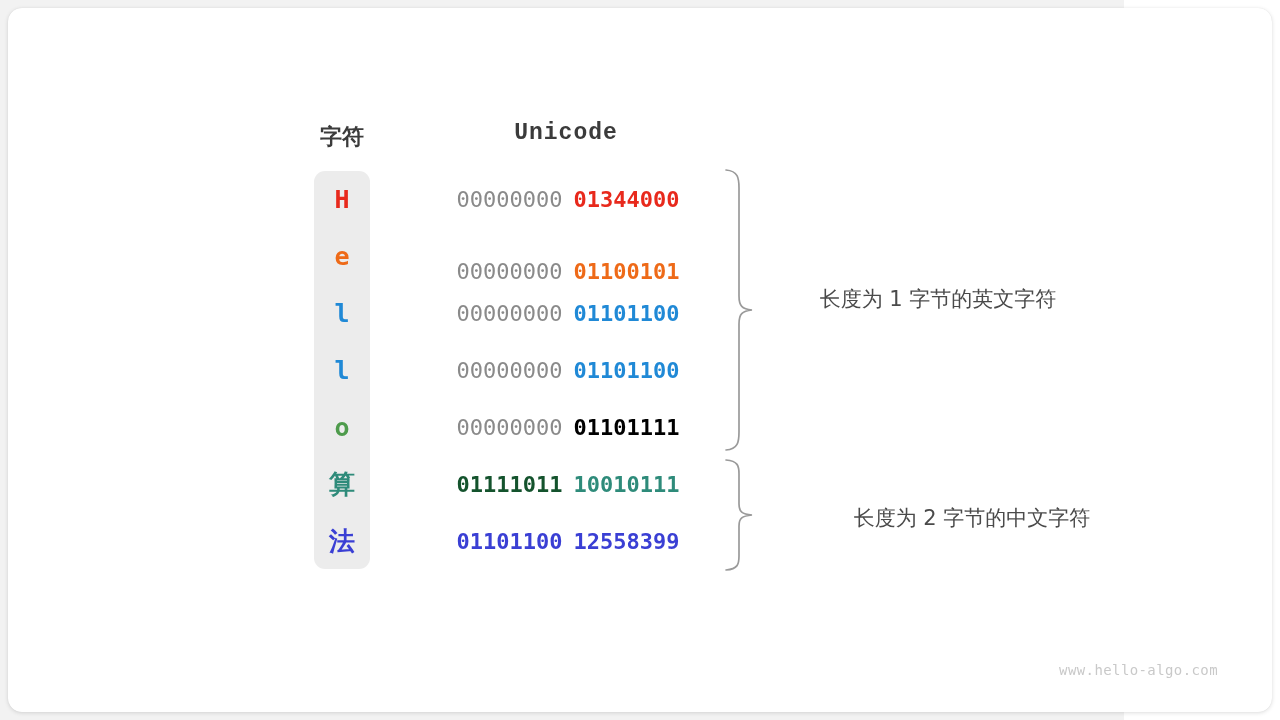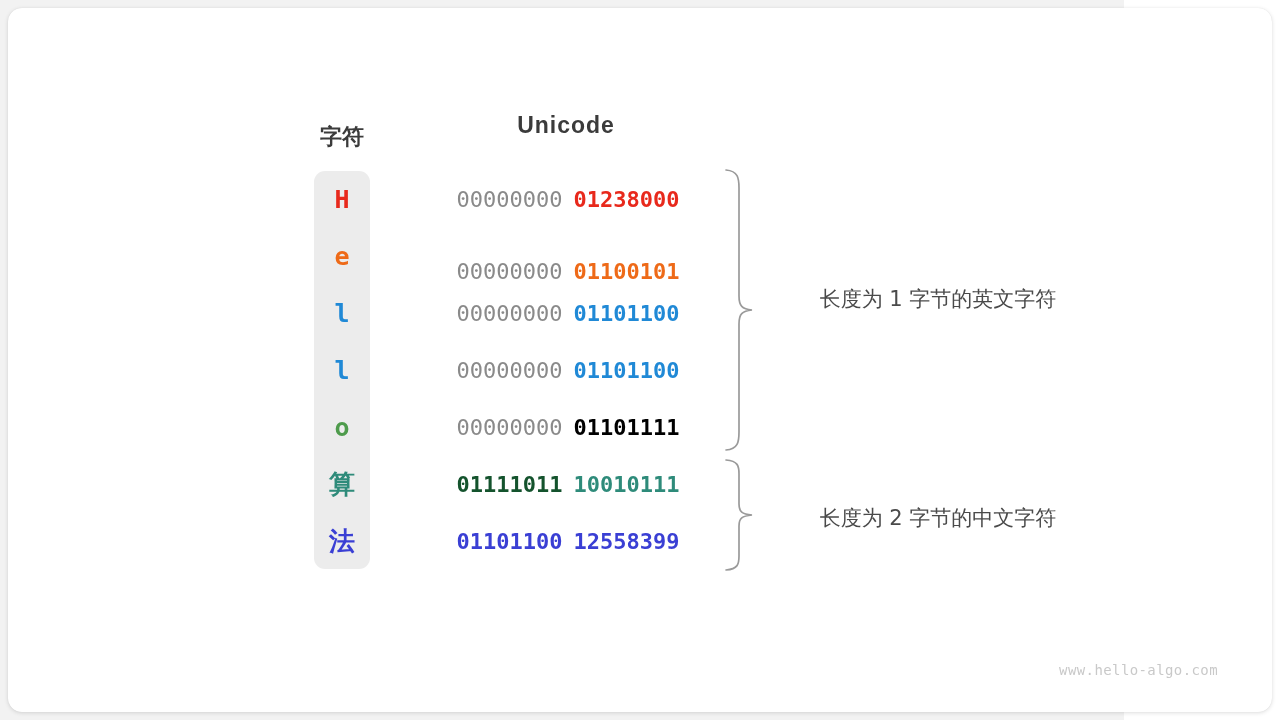--- a/index.html
+++ b/index.html
@@ -44,25 +44,25 @@
   .hdr-char {
     left: 306px;
     top: 114px;
     width: 56px;
     text-align: center;
     font-size: 22px;
     font-family: "DejaVu Sans", "Liberation Sans", sans-serif;
   }
   .hdr-unicode {
     left: 432px;
-    top: 104px;
+    top: 112px;
     width: 252px;
     text-align: center;
     font-size: 23px;
-    font-family: Liberation Sans, sans-serif;
+    font-family: Liberation Mono, monospace;
     letter-spacing: 1px;
   }
 
   
   .char-col {
     position: absolute;
     left: 306px;
     top: 163px;
     width: 56px;
     height: 398px;
@@ -130,21 +130,21 @@
   }
   .anno-sub {
     font-size: 20px;
     text-align: center;
     color: #707070;
     font-family: "DejaVu Sans Mono", "Liberation Mono", monospace;
   }
 
   .anno1-line1 { left: 760px; top: 270px; width: 340px; }
   .anno1-line2 { left: 760px; top: 306px; width: 340px; }
-  .anno2-line1 { left: 760px; top: 489px; width: 340px; }
+  .anno2-line1 { left: 794px; top: 489px; width: 340px; }
 
   
   .watermark {
     position: absolute;
     right: 54px;
     bottom: 34px;
     font-size: 14px;
     color: #c9c9c9;
     font-family: "DejaVu Sans Mono", "Liberation Mono", monospace;
     letter-spacing: 0.4px;
@@ -166,21 +166,21 @@
         <div class="char-cell" style="top: 163px; color: rgb(232, 41, 28);">H</div>
         <div class="char-cell" style="top: 220px; color: rgb(238, 106, 24);">e</div>
         <div class="char-cell" style="top: 277px; color: rgb(32, 137, 214);">l</div>
         <div class="char-cell" style="top: 334px; color: rgb(32, 137, 214);">l</div>
         <div class="char-cell" style="top: 391px; color: rgb(78, 155, 76);">o</div>
         <div class="char-cell cjk" style="top: 448px; color: rgb(46, 139, 122);">算</div>
         <div class="char-cell cjk" style="top: 505px; color: rgb(58, 63, 212);">法</div>
       </div>
 
     <div id="bin-rows">
-        <div class="bin-row" style="top: 163px;"><span class="byte-pad" style="color: rgb(138, 138, 138);">00000000</span><span class="byte-gap"></span><span class="byte-sig" style="color: rgb(232, 41, 28);">01238000</span></div>
+        <div class="bin-row" style="top: 163px;"><span class="byte-pad" style="color: rgb(138, 138, 138);">00000000</span><span class="byte-gap"></span><span class="byte-sig" style="color: rgb(232, 41, 28);">01344000</span></div>
         <div class="bin-row" style="top: 235px;"><span class="byte-pad" style="color: rgb(138, 138, 138);">00000000</span><span class="byte-gap"></span><span class="byte-sig" style="color: rgb(238, 106, 24);">01100101</span></div>
         <div class="bin-row" style="top: 277px;"><span class="byte-pad" style="color: rgb(138, 138, 138);">00000000</span><span class="byte-gap"></span><span class="byte-sig" style="color: rgb(32, 137, 214);">01101100</span></div>
         <div class="bin-row" style="top: 334px;"><span class="byte-pad" style="color: rgb(138, 138, 138);">00000000</span><span class="byte-gap"></span><span class="byte-sig" style="color: rgb(32, 137, 214);">01101100</span></div>
         <div class="bin-row" style="top: 391px;"><span class="byte-pad" style="color: rgb(138, 138, 138);">00000000</span><span class="byte-gap"></span><span class="byte-sig" style="color: #000000;">01101111</span></div>
         <div class="bin-row" style="top: 448px;"><span class="byte-sig" style="color: #14532d;">01111011</span><span class="byte-gap"></span><span class="byte-sig" style="color: rgb(46, 139, 122);">10010111</span></div>
         <div class="bin-row" style="top: 505px;"><span class="byte-sig" style="color: rgb(58, 63, 212);">01101100</span><span class="byte-gap"></span><span class="byte-sig" style="color: rgb(58, 63, 212);">12558399</span></div>
       </div>
 
     <svg class="brace" style="left:714px; top:160px;" width="34" height="284" viewBox="0 0 34 284">
       <path d="M 4 2

